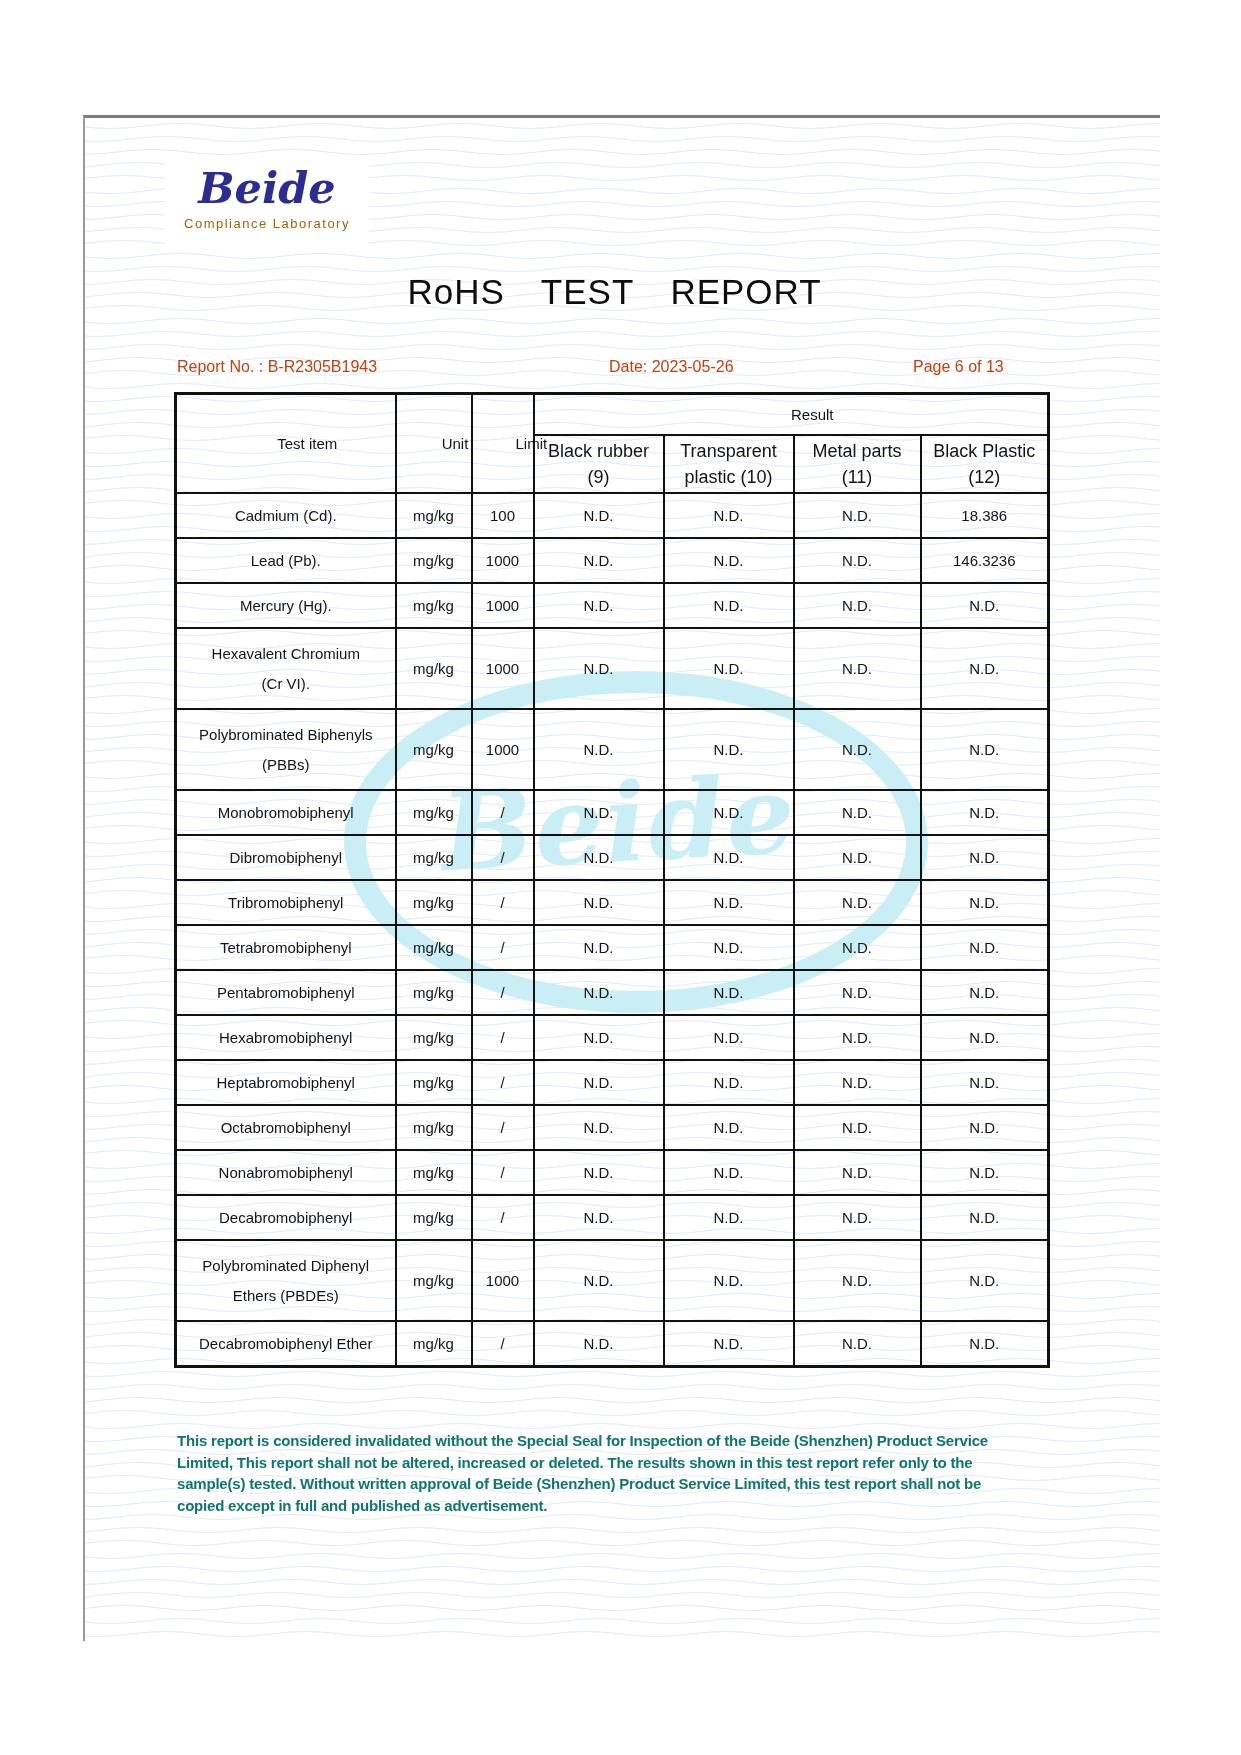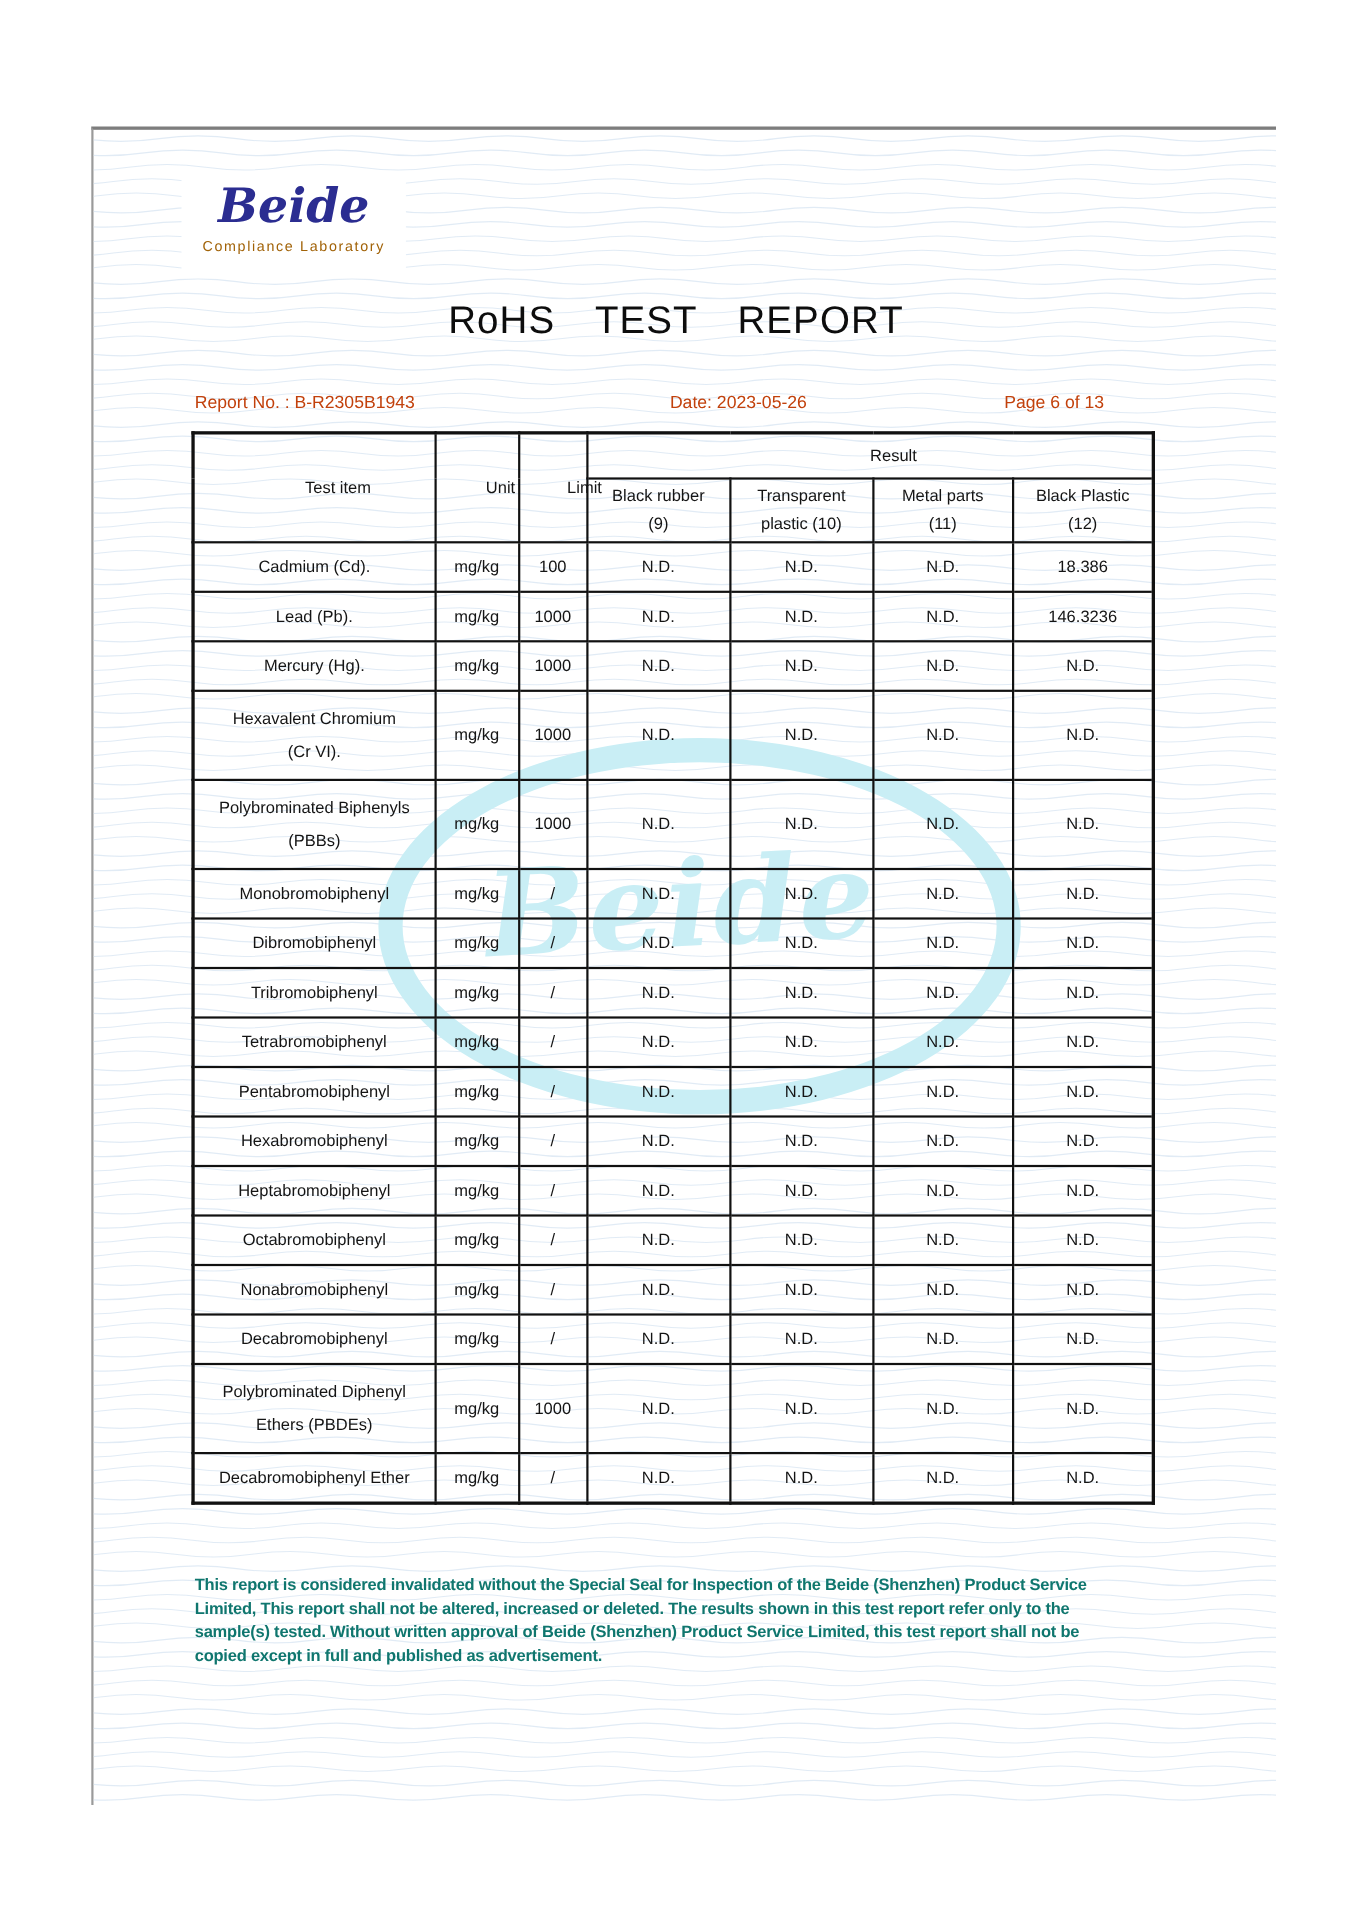--- a/index.html
+++ b/index.html
@@ -25,21 +25,21 @@
     font-size:16px;color:#c2410c;margin-top:20px;}
   .info-no{position:absolute;left:92px;}
   .info-date{position:absolute;left:524px;}
   .info-page{position:absolute;left:828px;}
   table.results{position:absolute;left:89px;top:274px;width:873px;table-layout:fixed;
     border-collapse:collapse;border:3px solid #111111;background:transparent;}
   .results th,.results td{border:2px solid #111111;text-align:center;vertical-align:middle;
     padding:0;font-size:15px;font-weight:normal;color:#141414;}
   .results thead tr.hrow1 th{height:39px;padding-left:43px;}
   .results thead tr.hrow2 th{height:56px;}
-  .results .hline{line-height:26px;font-size:15px;}
+  .results .hline{line-height:26px;font-size:18px;}
   .results tbody td{height:43px;}
   .results tbody tr.double td{height:79px;}
   .results .iline{line-height:30px;}
   .disclaimer{position:absolute;left:92px;top:1312px;width:848px;margin:0;
     font-size:15px;font-weight:bold;color:#0f766e;line-height:21.5px;letter-spacing:-0.2px;}
   .company{position:absolute;left:92px;top:1413px;font-size:15px;font-weight:bold;
     color:#111111;line-height:21px;letter-spacing:-0.2px;}
 </style>
 </head>
 <body>

